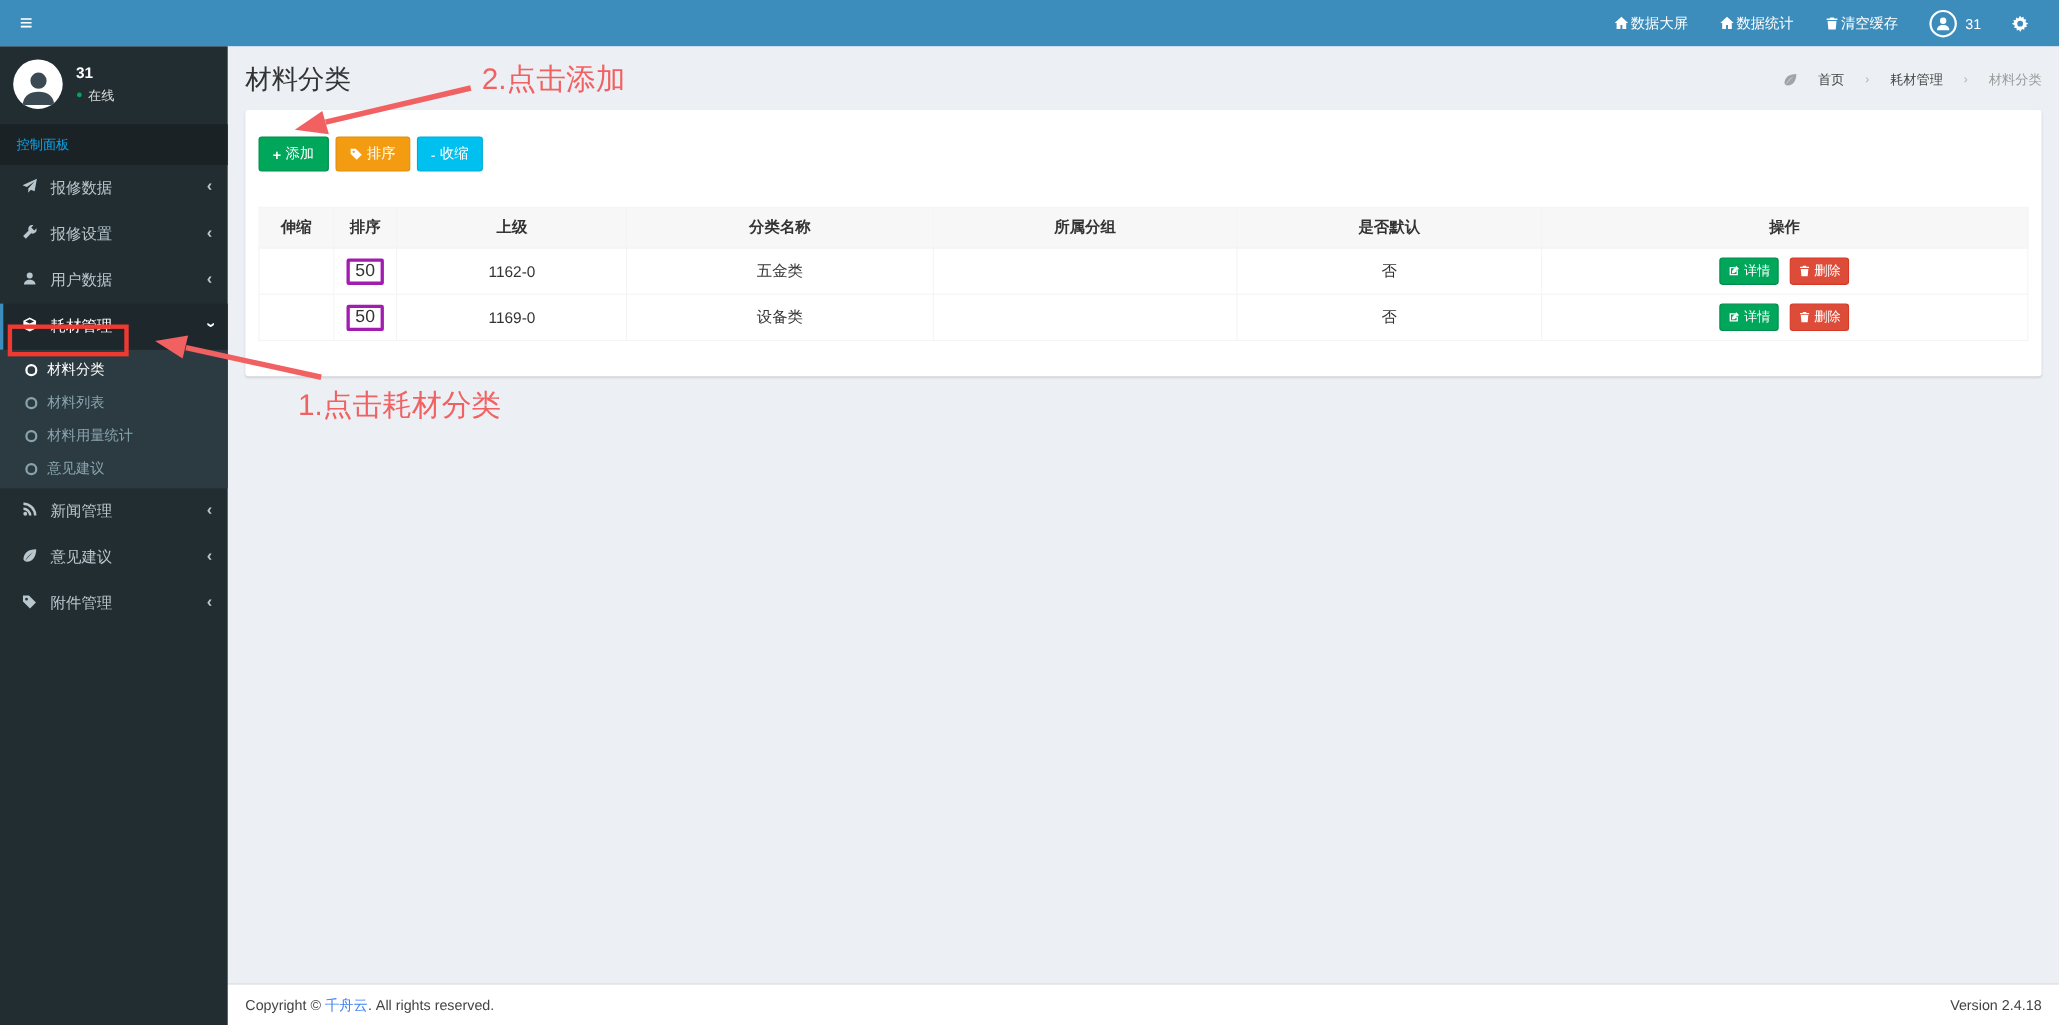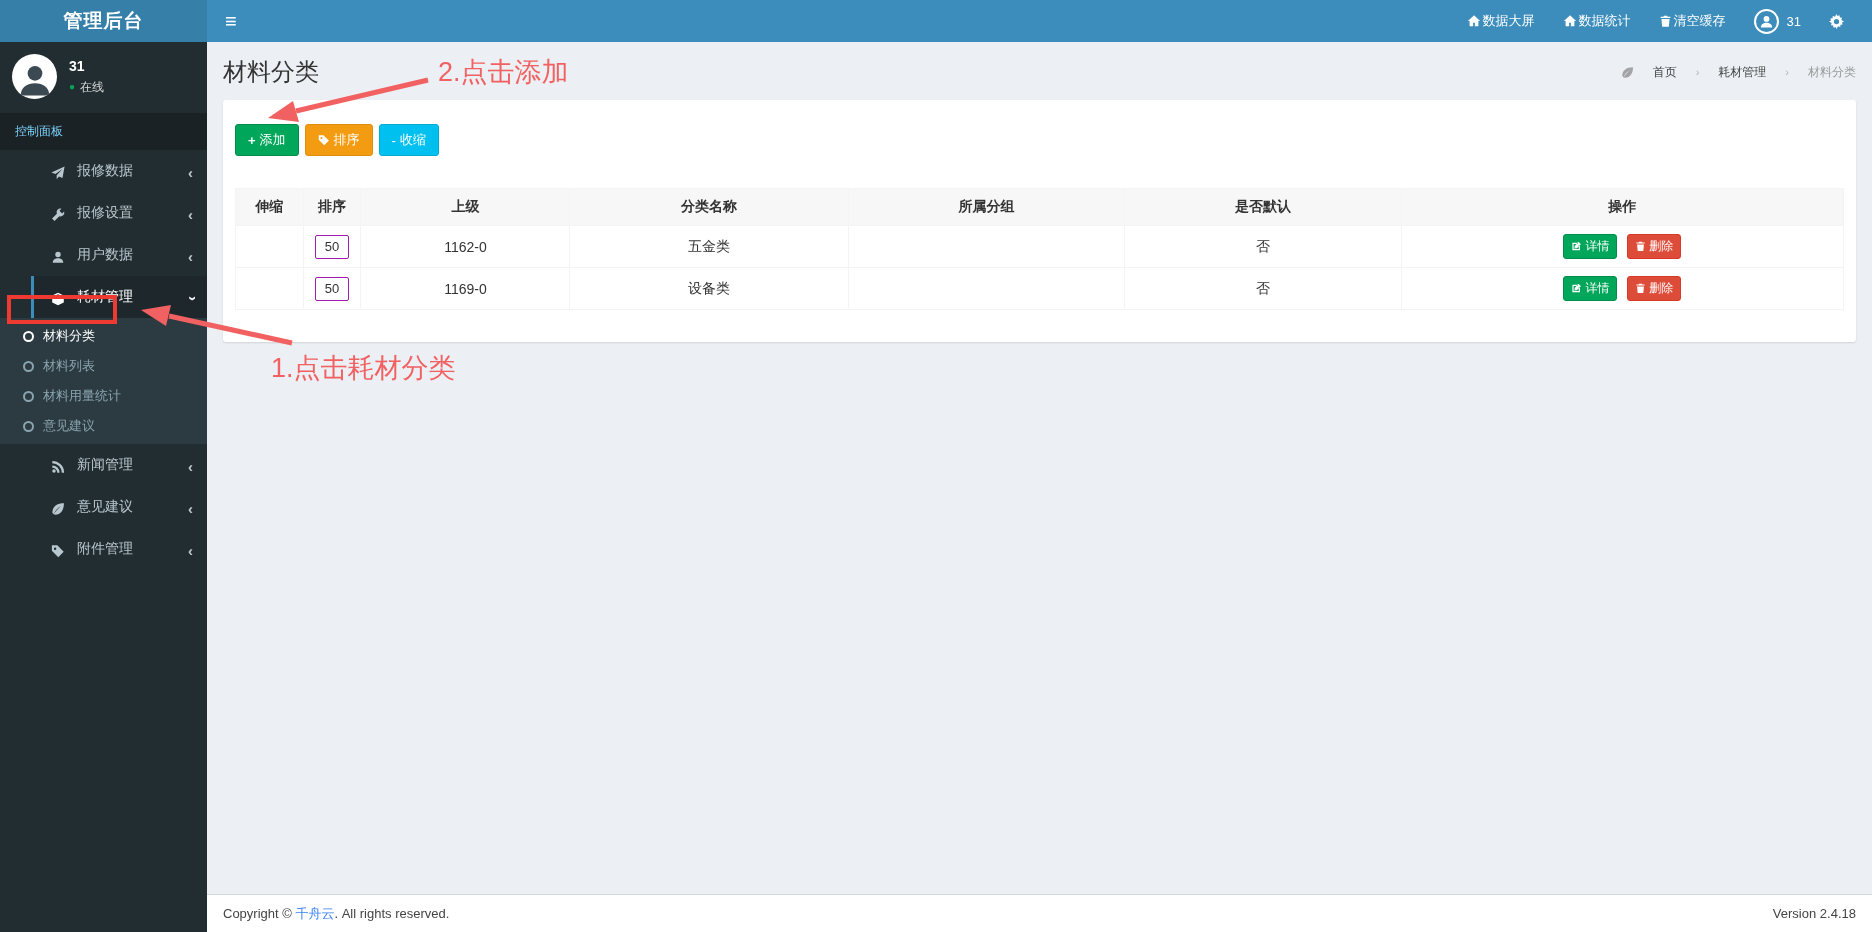--- a/index.html
+++ b/index.html
@@ -18,24 +18,24 @@
   .icon-svg { display:inline-block; vertical-align:middle; }
   .white { fill:#fff; }
 
   
   .sidebar { position:absolute; top:42px; left:0; bottom:0; width:207px; background:#222d32; z-index:10; }
   .user-panel { display:flex; align-items:center; gap:12px; padding:12px 12px 14px 12px; }
   .side-avatar { width:45px; height:45px; border-radius:50%; background:#fff; display:flex; align-items:center; justify-content:center; overflow:hidden; }
   .user-meta .name { color:#fff; font-size:14px; font-weight:700; margin-bottom:5px; }
   .user-meta .status { color:#ddd; font-size:12px; display:flex; align-items:center; gap:5px; }
   .dot { color:#00a65a; font-size:10px; line-height:1; }
-  .menu-header { background:#1a2226; color:#7dd3fc; font-size:12px; padding:10px 15px 10px 15px; }
+  .menu-header { background:#1a2226; color:#0ea5e9; font-size:12px; padding:10px 15px 10px 15px; }
   .menu { list-style:none; }
   .menu-item { position:relative; }
-  .menu-link { display:flex; align-items:flex-end; gap:10px; padding:12px 14px 12px 15px; color:#b8c7ce; font-size:14px; cursor:pointer; border-left:3px solid transparent;margin-left:31px; }
+  .menu-link { display:flex; align-items:flex-start; gap:10px; padding:12px 14px 12px 15px; color:#b8c7ce; font-size:14px; cursor:pointer; border-left:3px solid transparent; }
   .menu-item.active > .menu-link { background:#1e282c; color:#fff; border-left-color:#3c8dbc; }
   .menu-link .mi { width:18px; text-align:center; flex:0 0 18px; display:flex; justify-content:center; }
   .menu-link .lbl { flex:1; }
   .chev { color:#b8c7ce; font-size:15px; font-weight:700; line-height:1; }
   .chev.down { display:inline-block; transform:rotate(-90deg); color:#fff; }
   .submenu { list-style:none; background:#2c3b41; padding:3px 0; }
   .submenu-link { display:flex; align-items:center; gap:9px; padding:6px 5px 6px 23px; color:#8aa4af; font-size:13px; cursor:pointer; }
   .submenu-link.current { color:#fff; }
   .circle-o { width:11px; height:11px; border:2px solid currentColor; border-radius:50%; flex:0 0 11px; }
 
@@ -53,21 +53,21 @@
   .btn { border:none; color:#fff; font-size:13px; padding:6px 12px; border-radius:3px; cursor:pointer; display:flex; align-items:center; gap:4px; font-family:inherit; }
   .btn-success { background:#00a65a; border:1px solid #008d4c; }
   .btn-warning { background:#f39c12; border:1px solid #e08e0b; }
   .btn-info { background:#00c0ef; border:1px solid #00acd6; }
 
   table.data { width:100%; border-collapse:collapse; font-size:14px; }
   table.data th, table.data td { border:1px solid #f4f4f4; padding:8px; text-align:center; }
   table.data thead th { background:#f7f7f7; font-weight:700; color:#333; padding:9px 8px; }
   table.data td { height:37px; color:#333; }
   td.al { text-align:left; padding-left:12px; }
-  .sort-input { width:34px; height:24px; border:1px solid #a21caf; border-radius:2px; text-align:center; font-size:13px; color:#333; font-family:inherit; }
+  .sort-input { width:34px; height:24px; border:3px solid #a21caf; border-radius:2px; text-align:center; font-size:16px; color:#333; font-family:inherit; }
   .btn-xs { font-size:12px; padding:3px 7px; border-radius:3px; display:inline-flex; align-items:center; gap:3px; margin:0 3px; }
   .btn-danger { background:#dd4b39; border:1px solid #d73925; color:#fff; }
 
   
   .footer { position:absolute; left:207px; right:0; bottom:0; height:38px; background:#fff; border-top:1px solid #d2d6de; display:flex; justify-content:space-between; align-items:center; padding:0 16px; font-size:13px; color:#444; }
   .footer a { color:#3b82f6; text-decoration:none; }
   .footer b { font-weight:400; }
 
   
   .ann-layer { position:absolute; inset:0; z-index:60; pointer-events:none; }
@@ -111,21 +111,20 @@
     <g id="i-tag">
         <path fill-rule="evenodd" d="M1 1.5v6.2L8.3 15l6.2-6.2L7.2 1.5zM4.7 4a1.4 1.4 0 1 1 0 2.8 1.4 1.4 0 0 1 0-2.8z"></path>
       </g>
     <g id="i-edit">
         <path d="M9.5 2.5H2v11h11V6h-1.8v5.7H3.8V4.3h5.7zM10.8 1.2l3.6 3.6L8.6 10.6 5 11l.4-3.6z"></path>
       </g>
   </defs>
 </svg>
 
 <header class="navbar">
-  <div class="brand">管理后台</div>
   <div class="navbar-main">
     <div class="hamburger">≡</div>
     <div class="nav-right">
       <a class="nav-link">
         <svg class="icon-svg" width="14" height="14" viewBox="0 0 16 16">
             <use href="#i-home" class="white"></use>
           </svg>
         <span>数据大屏</span>
       </a>
       <a class="nav-link">

